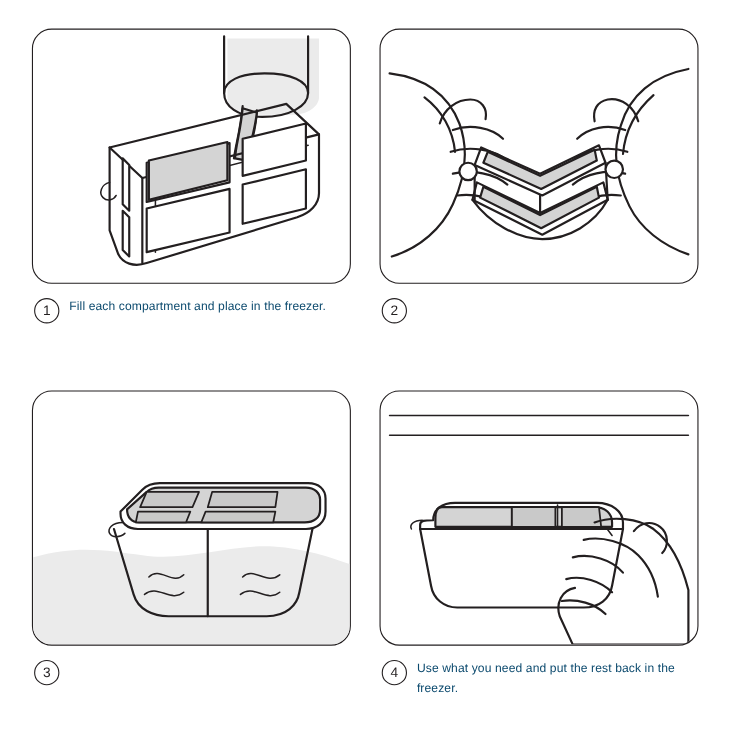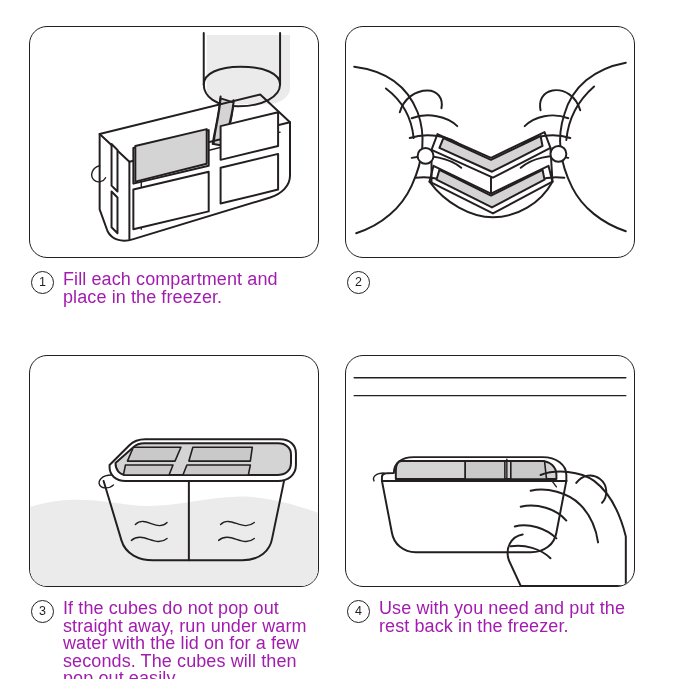--- a/index.html
+++ b/index.html
@@ -51,23 +51,23 @@
     border: 1.3px solid #231f20;
     border-radius: 50%;
     font-size: 12.5px;
     line-height: 20px;
     text-align: center;
     color: #231f20;
     margin-right: 9px;
     background: #fff;
   }
   .text {
-    font-size: 18px;
+    font-size: 11px;
     line-height: 17.6px;
-    color: #a21caf;
+    color: #0c4a6e;
     letter-spacing: 0.1px;
     max-width: 252px;
   }
   
   #step-1 { left: 29px;  top: 26px;  width: 290px; }
   #step-2 { left: 345px; top: 26px;  width: 290px; }
   #step-3 { left: 29px;  top: 355px; width: 290px; }
   #step-4 { left: 345px; top: 355px; width: 290px; }
   #step-1 .panel, #step-2 .panel { height: 232px; }
   #step-3 .panel, #step-4 .panel { height: 232px; }
@@ -181,21 +181,20 @@
         <path class="ln" d="M160 126 L160 206"></path>
 
         <path class="ln-thin" d="M106 170 C116 160 128 178 138 168"></path>
         <path class="ln-thin" d="M102 186 C114 176 126 194 138 184"></path>
         <path class="ln-thin" d="M192 170 C202 160 214 178 226 168"></path>
         <path class="ln-thin" d="M190 186 C202 176 214 194 226 184"></path>
       </svg>
     </div>
     <div class="caption">
       <div class="num">3</div>
-      <div class="text">If the cubes do not pop out straight away, run under warm water with the lid on for a few seconds. The cubes will then pop out easily.</div>
     </div>
   </div>
 
   <div class="step" id="step-4">
     <div class="panel">
       <svg viewBox="0 0 290 232" xmlns="http://www.w3.org/2000/svg">
 
         <path class="ln-thin" d="M8 22 L282 22"></path>
         <path class="ln-thin" d="M8 40 L282 40"></path>
 
@@ -216,17 +215,17 @@
         <path class="ln" d="M186 136 C202 132 224 138 236 150 C246 160 252 174 254 188"></path>
         <path class="ln" d="M176 152 C192 148 212 154 222 166"></path>
         <path class="ln" d="M170 172 C184 168 202 174 212 184"></path>
         <path class="ln" d="M166 192 C180 190 196 194 206 204"></path>
         <path class="ln" d="M232 128 C238 120 248 118 256 124 C264 130 264 142 258 148"></path>
         <path class="ln-thin" d="M206 124 L212 132"></path>
       </svg>
     </div>
     <div class="caption">
       <div class="num">4</div>
-      <div class="text">Use with you need and put the rest back in the freezer.</div>
+      <div class="text">Use what you need and put the rest back in the freezer.</div>
     </div>
   </div>
 
 </div>
 
 </body></html>

